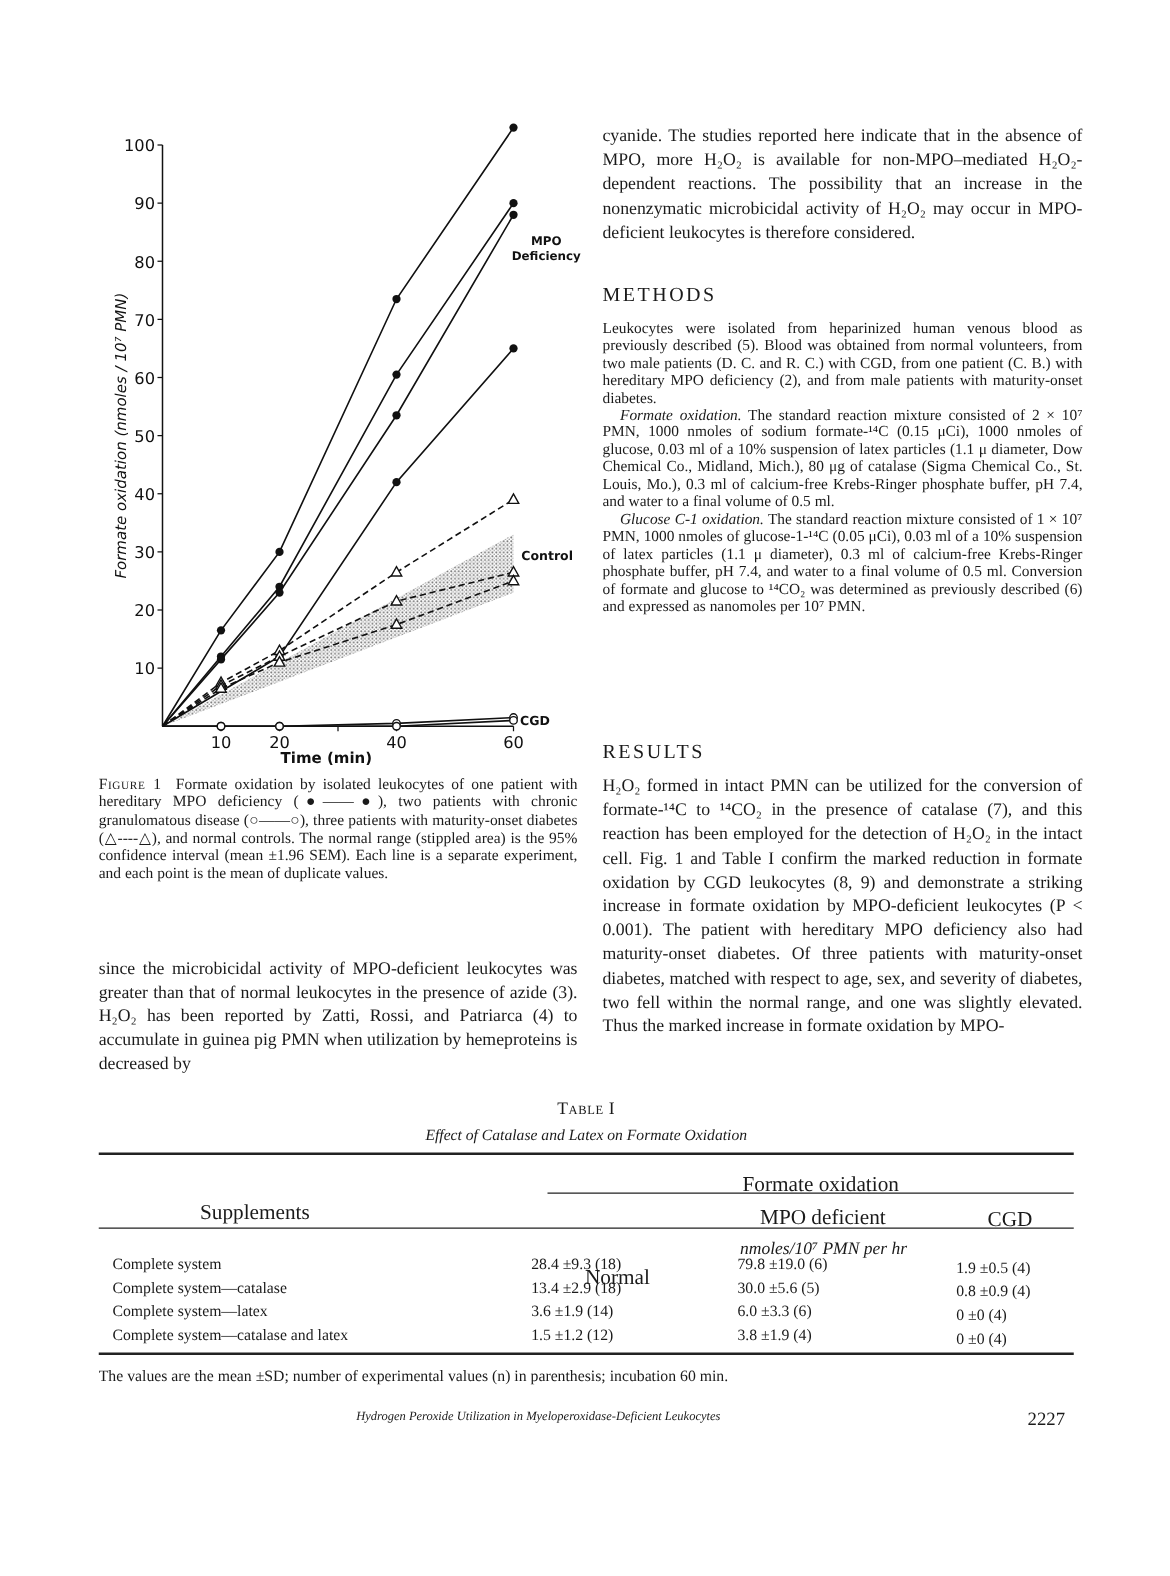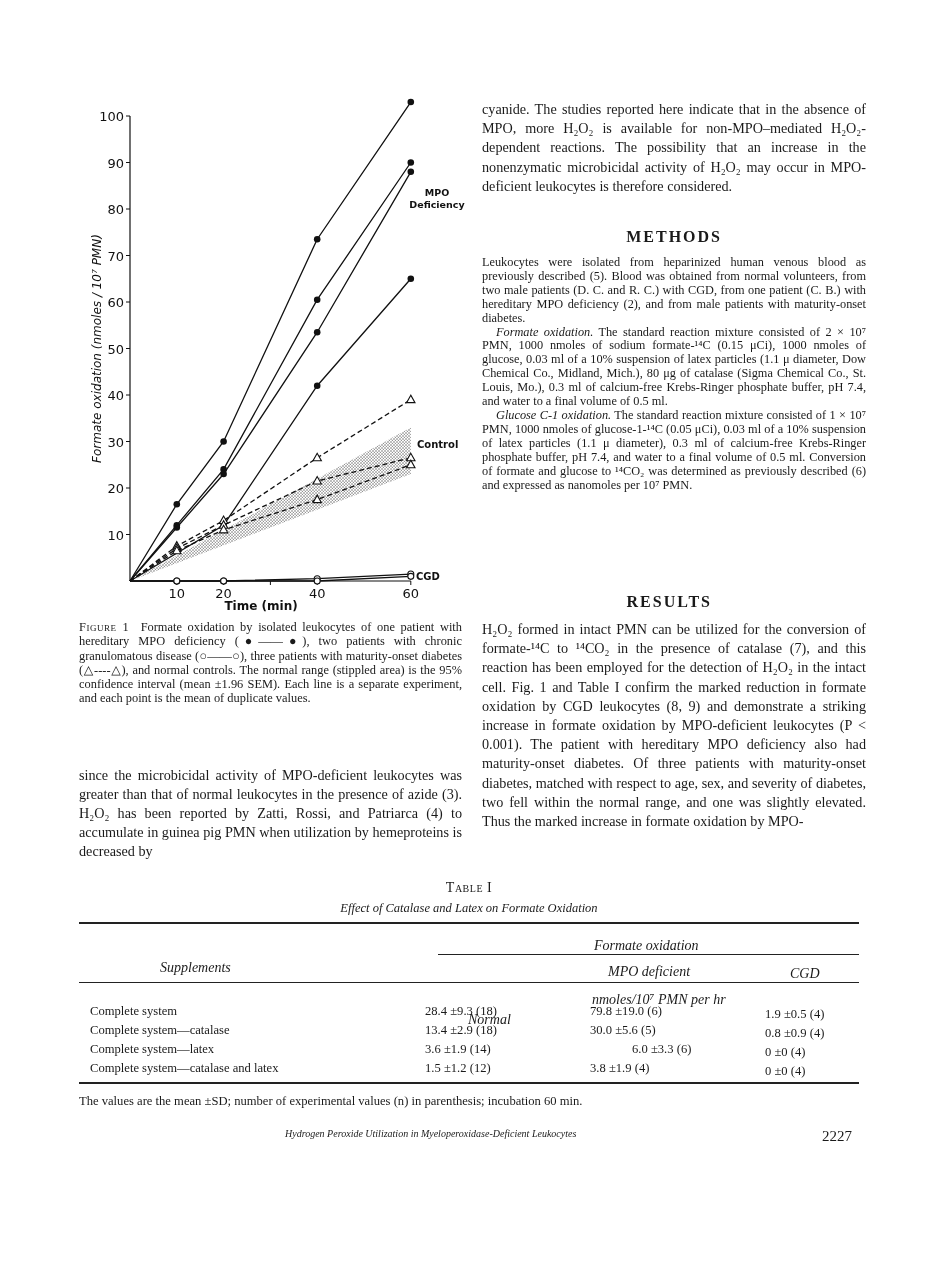--- a/index.html
+++ b/index.html
@@ -3,29 +3,29 @@
 <meta charset="utf-8">
 <style>
   html, body { margin:0; padding:0; background:#fff; }
   body { width:936px; height:1261px; position:relative; overflow:hidden; color:#1a1a1a; font-family:"Liberation Serif", serif; }
   .abs { position:absolute; }
   .col-text { font-size:13.6px; line-height:16.2px; text-align:justify; }
   .col-text p { margin:0; }
   .small-text { font-size:12.2px; line-height:14.2px; text-align:justify; }
   .small-text p { margin:0; }
   .indent { text-indent:14px; }
-  .heading { font-size:16px; letter-spacing:2px; text-align:right; font-weight:bold; margin:0; }
+  .heading { font-size:16px; letter-spacing:2px; text-align:left; font-weight:normal; margin:0; }
   .caption { font-size:12.4px; line-height:14.3px; text-align:justify; }
   .sc { font-variant:small-caps; letter-spacing:0.5px; }
   svg text { font-family:"DejaVu Sans", sans-serif; }
   .tbl-title { text-align:center; font-size:14px; }
   .tbl-sub { text-align:center; font-style:italic; font-size:12.5px; }
   .rule { position:absolute; background:#222; }
   .cell { position:absolute; white-space:nowrap; font-size:12.6px; }
-  .hdr { position:absolute; white-space:nowrap; font-size:14px;font-style:italic; }
+  .hdr { position:absolute; white-space:nowrap; font-size:17px; }
   .footer { font-style:italic; font-size:10px; }
 </style>
 </head>
 <body>
 
 <svg class="abs" style="left:0;top:0" width="470" height="620" id="chart">
   <defs>
     <pattern id="stipple" width="3" height="3" patternUnits="userSpaceOnUse">
       <rect width="3" height="3" fill="#fff"></rect>
       <circle cx="1" cy="1" r="0.8" fill="#555"></circle>
@@ -173,21 +173,21 @@
     </div>
     <div>
       <div class="cell" style="left: 90px; top: 1023px;">Complete system—catalase</div>
       <div class="cell" style="left: 425px; top: 1023px;">13.4 ±2.9 (18)</div>
       <div class="cell" style="left: 590px; top: 1023px;">30.0 ±5.6 (5)</div>
       <div class="cell" style="left: 765px; top: 1026px;">0.8 ±0.9 (4)</div>
     </div>
     <div>
       <div class="cell" style="left: 90px; top: 1042px;">Complete system—latex</div>
       <div class="cell" style="left: 425px; top: 1042px;">3.6 ±1.9 (14)</div>
-      <div class="cell" style="left: 590px; top: 1042px; margin-left: 42px;">6.0 ±3.3 (6)</div>
+      <div class="cell" style="left: 590px; top: 1042px;">6.0 ±3.3 (6)</div>
       <div class="cell" style="left: 765px; top: 1045px;">0 ±0 (4)</div>
     </div>
     <div>
       <div class="cell" style="left: 90px; top: 1061px;">Complete system—catalase and latex</div>
       <div class="cell" style="left: 425px; top: 1061px;">1.5 ±1.2 (12)</div>
       <div class="cell" style="left: 590px; top: 1061px;">3.8 ±1.9 (4)</div>
       <div class="cell" style="left: 765px; top: 1064px;">0 ±0 (4)</div>
     </div>
   </div>
 

